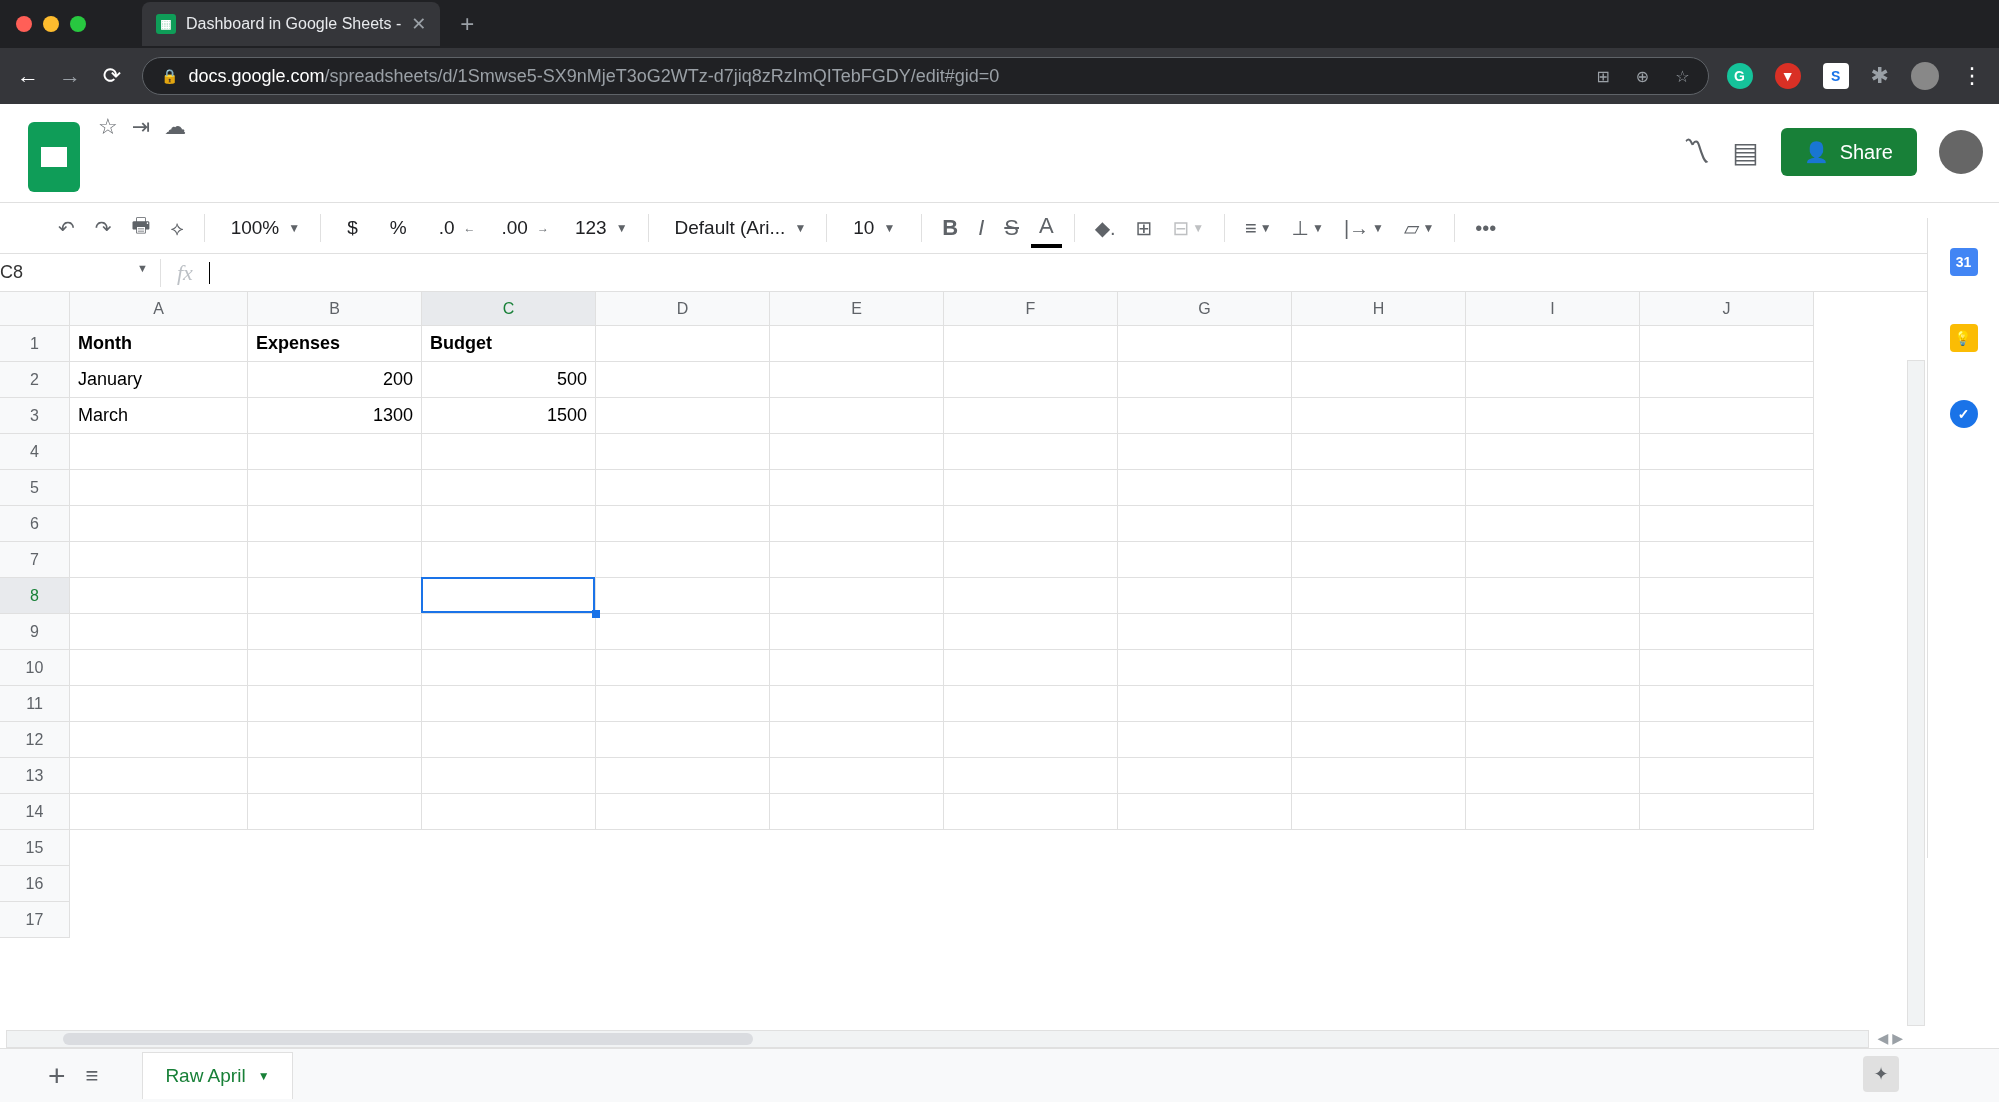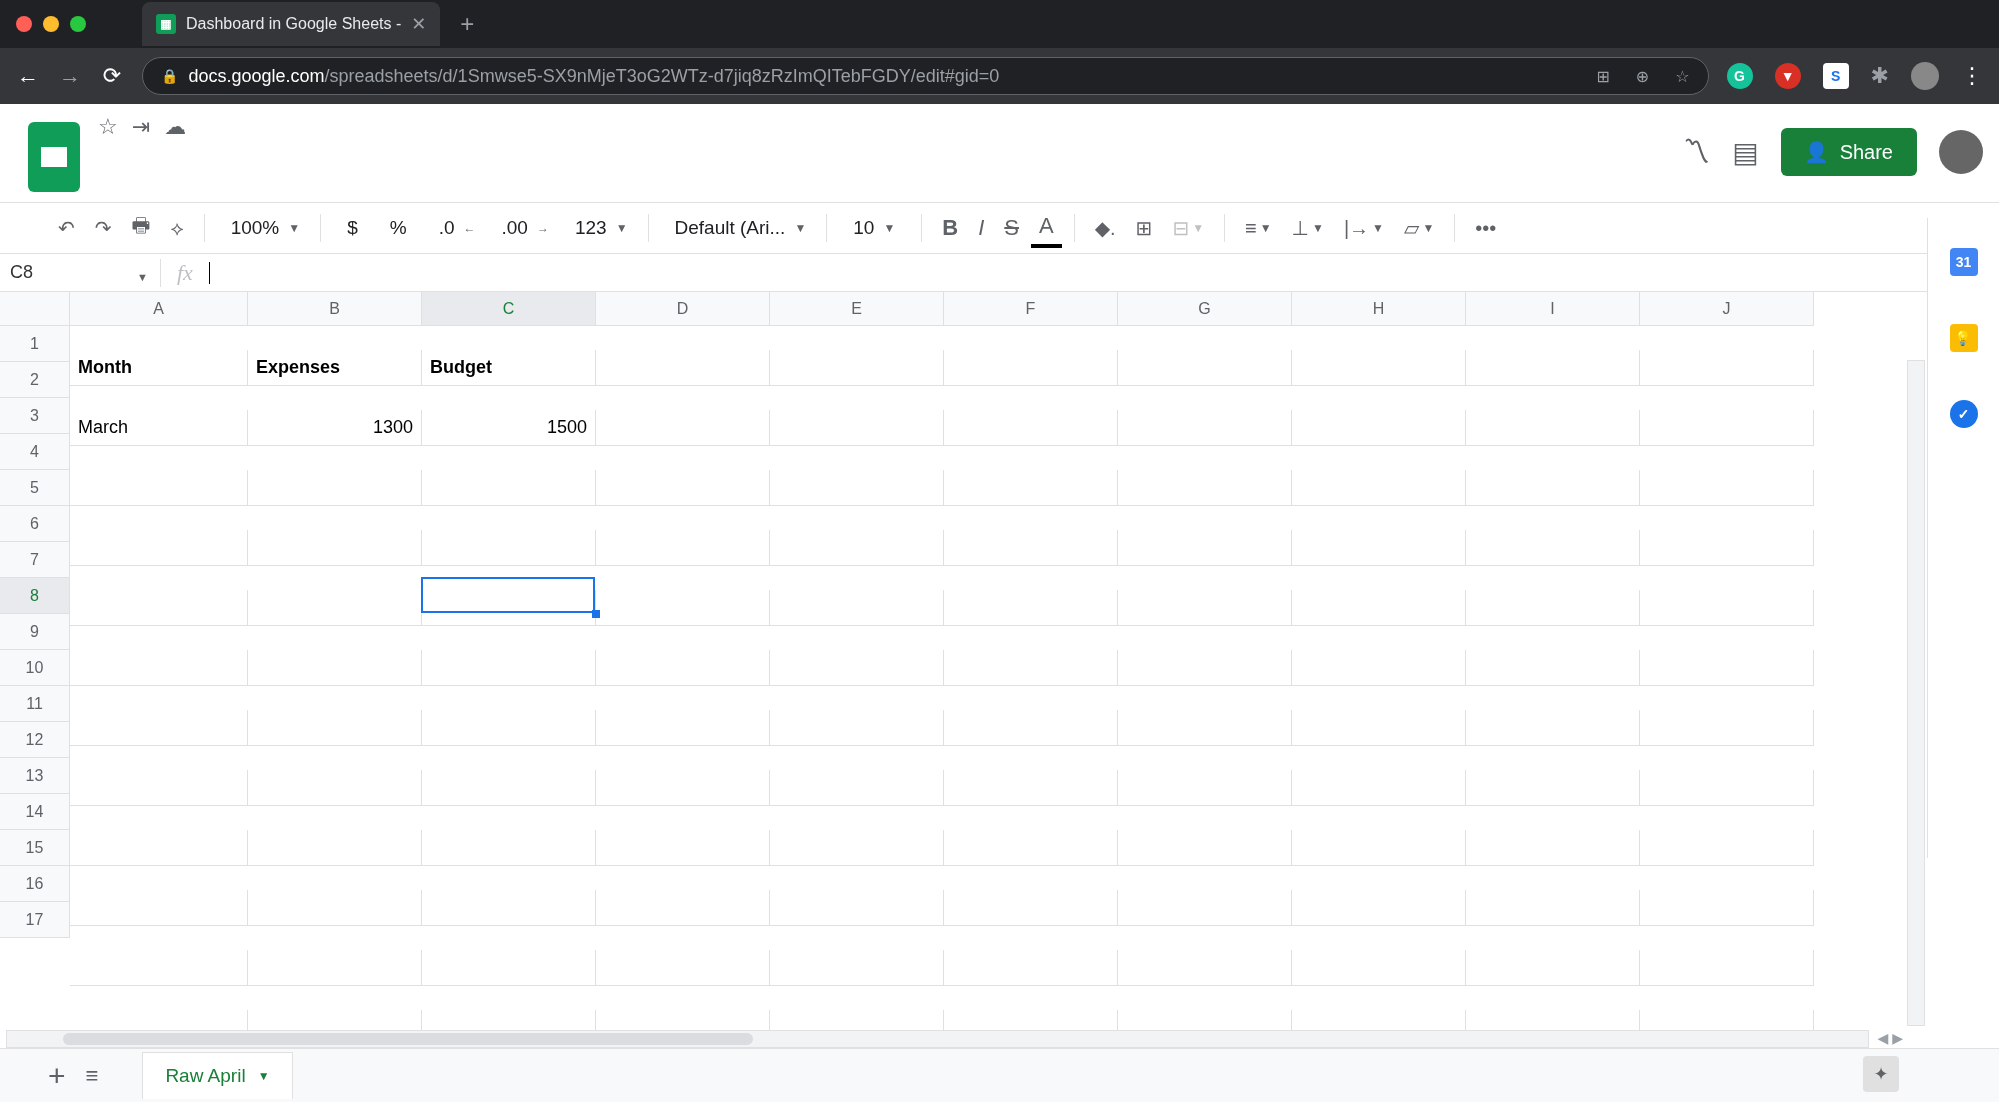--- a/index.html
+++ b/index.html
@@ -58,41 +58,41 @@
 
 .toolbar { border-top: 1px solid #e0e0e0; border-bottom: 1px solid #e0e0e0; height: 52px; display: flex; align-items: center; padding: 0 40px 0 50px; gap: 4px; }
 .tb-btn { padding: 5px 8px; color: #5f6368; font-size: 20px; cursor: pointer; display: flex; align-items: center; gap: 3px; }
 .tb-sep { width: 1px; height: 28px; background: #e0e0e0; margin: 0 8px; }
 .tb-text { font-size: 19px; color: #202124; padding: 0 6px; }
 .tb-dropdown { font-size: 12px; color: #5f6368; }
 .tb-collapse { margin-left: auto; font-size: 22px; color: #5f6368; cursor: pointer; }
 
 
 .fx-row { height: 38px; display: flex; align-items: center; border-bottom: 1px solid #e0e0e0; }
-.name-box { width: 160px; padding-left: 10px; font-size: 18px; color: #333; display: flex; align-items: flex-end; justify-content: space-between; padding-right: 12px; }
+.name-box { width: 160px; font-size: 18px; color: #333; display: flex; align-items: flex-start; justify-content: space-between; padding-right: 12px; }
 .name-box-arrow { font-size: 11px; color: #5f6368; }
 .fx-sep { width: 1px; height: 28px; background: #e0e0e0; }
 .fx-label { font-style: italic; font-family: serif; font-size: 22px; color: #bdc1c6; padding: 0 16px; }
 .fx-input { flex: 1; border: none; outline: none; font-size: 17px; padding-left: 4px; }
 .fx-cursor { width: 1px; height: 22px; background: #000; }
 .corner { width: 70px; height: 34px; background: #f8f9fa; border-right: 1px solid #e0e0e0; border-bottom: 1px solid #e0e0e0; }
 .col-headers { display: flex; height: 34px; }
 .col-header { background: #f8f9fa; border-right: 1px solid #e0e0e0; border-bottom: 1px solid #e0e0e0; display: flex; align-items: center; justify-content: center; font-size: 16px; color: #5f6368; }
 .col-header.selected { background: #e8eaed; color: #188038; }
 .col-A { width: 178px; }
 .col-B { width: 174px; }
 .col-C { width: 174px; }
 .col-D, .col-E, .col-F, .col-G, .col-H, .col-I, .col-J { width: 174px; }
 
 .row-headers { width: 70px; }
 .row-header { height: 36px; background: #f8f9fa; border-right: 1px solid #e0e0e0; border-bottom: 1px solid #e0e0e0; display: flex; align-items: center; justify-content: center; font-size: 16px; color: #5f6368; }
 .row-header.selected { background: #e8eaed; color: #188038; }
 
 .cells { position: relative; }
-.cell-row { display: flex; height: 36px; margin-top: 24px; }
+.cell-row { display: flex; height: 36px; }
 .cell { border-right: 1px solid #e0e0e0; border-bottom: 1px solid #e0e0e0; padding: 0 8px; display: flex; align-items: center; font-size: 18px; color: #000; }
 .cell.header-cell { font-weight: bold; }
 .cell.num { justify-content: flex-end; }
 
 .active-cell-border { position: absolute; border: 2px solid #1a73e8; pointer-events: none; }
 .active-cell-handle { position: absolute; width: 8px; height: 8px; background: #1a73e8; }
 
 
 .side-panel { position: absolute; right: 0; top: 218px; width: 72px; height: 640px; border-left: 1px solid #e0e0e0; background: #fff; display: flex; flex-direction: column; align-items: center; padding-top: 30px; gap: 48px; }
 .side-icon { width: 28px; height: 28px; border-radius: 4px; cursor: pointer; display:flex; align-items:center; justify-content:center; font-size:14px; color:#fff; font-weight:bold;}
@@ -294,20 +294,32 @@
           <div class="cell col-C header-cell" style="width: 174px;">Budget</div>
           <div class="cell col-D" style="width: 174px;"></div>
           <div class="cell col-E" style="width: 174px;"></div>
           <div class="cell col-F" style="width: 174px;"></div>
           <div class="cell col-G" style="width: 174px;"></div>
           <div class="cell col-H" style="width: 174px;"></div>
           <div class="cell col-I" style="width: 174px;"></div>
           <div class="cell col-J" style="width: 174px;"></div>
         </div>
         <div class="cell-row">
+          <div class="cell col-A" style="width: 178px;">January</div>
+          <div class="cell col-B num" style="width: 174px;">200</div>
+          <div class="cell col-C num" style="width: 174px;">500</div>
+          <div class="cell col-D" style="width: 174px;"></div>
+          <div class="cell col-E" style="width: 174px;"></div>
+          <div class="cell col-F" style="width: 174px;"></div>
+          <div class="cell col-G" style="width: 174px;"></div>
+          <div class="cell col-H" style="width: 174px;"></div>
+          <div class="cell col-I" style="width: 174px;"></div>
+          <div class="cell col-J" style="width: 174px;"></div>
+        </div>
+        <div class="cell-row">
           <div class="cell col-A" style="width: 178px;">March</div>
           <div class="cell col-B num" style="width: 174px;">1300</div>
           <div class="cell col-C num" style="width: 174px;">1500</div>
           <div class="cell col-D" style="width: 174px;"></div>
           <div class="cell col-E" style="width: 174px;"></div>
           <div class="cell col-F" style="width: 174px;"></div>
           <div class="cell col-G" style="width: 174px;"></div>
           <div class="cell col-H" style="width: 174px;"></div>
           <div class="cell col-I" style="width: 174px;"></div>
           <div class="cell col-J" style="width: 174px;"></div>

